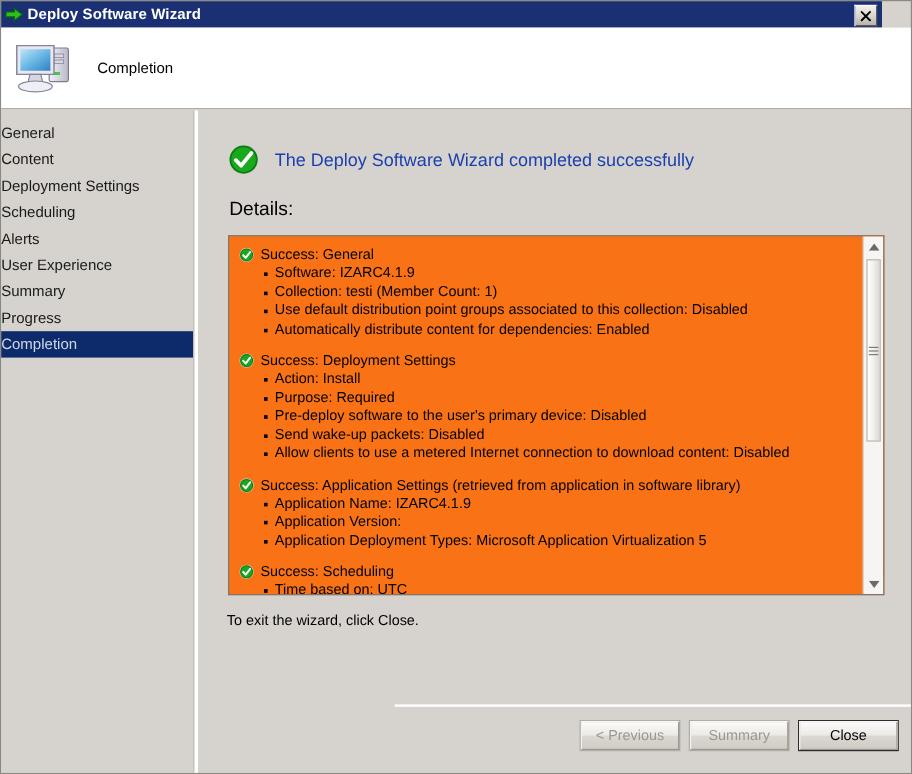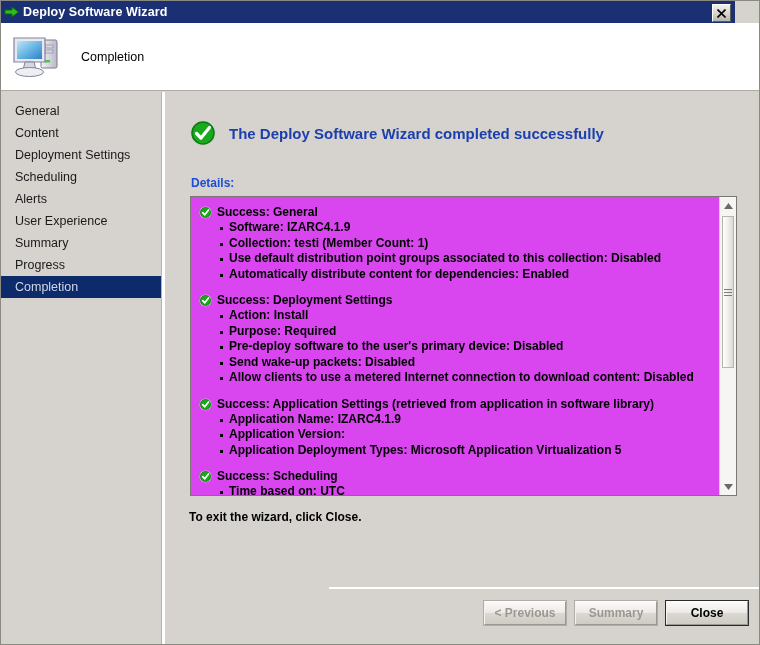--- a/index.html
+++ b/index.html
@@ -99,21 +99,20 @@
     top: 91px;
     width: 160px;
     bottom: 0;
     background: #d6d3ce;
     padding-top: 8px;
     box-sizing: border-box;
   }
   .nav-item {
     height: 22px;
     line-height: 22px;
-    padding-left: 14px;
     font-size: 12.5px;
     color: #1a1a1a;
     white-space: nowrap;
     cursor: default;
   }
   .nav-item.selected {
     background: #0d2b6b;
     color: #cfd6e8;
   }
 
@@ -128,21 +127,20 @@
   }
 
   
   .content {
     position: absolute;
     left: 164px;
     top: 91px;
     right: 0;
     bottom: 0;
     background: #d6d3ce;
-    font-weight: bold;
   }
 
   .success-head {
     position: absolute;
     left: 24px;
     top: 27px;
     display: flex;
     align-items: center;
   }
   .success-head .big-check {
@@ -153,33 +151,33 @@
   .success-head .headline {
     margin-left: 12px;
     color: #1b3fae;
     font-size: 15px;
     white-space: nowrap;
   }
 
   .details-label {
     position: absolute;
     left: 26px;
-    top: 84px;
-    font-size: 12px;
-    color: #1d4ed8;
+    top: 74px;
+    font-size: 16px;
+    color: #000000;
   }
 
   
   .details-box {
     position: absolute;
     left: 25px;
     top: 104px;
     width: 547px;
     height: 300px;
-    background: #d946ef;
+    background: #f97316;
     border: 1px solid #7b7873;
     box-sizing: border-box;
     overflow: hidden;
   }
   .details-inner {
     position: absolute;
     left: 0; top: 0;
     right: 18px;
     bottom: 0;
     overflow: hidden;

